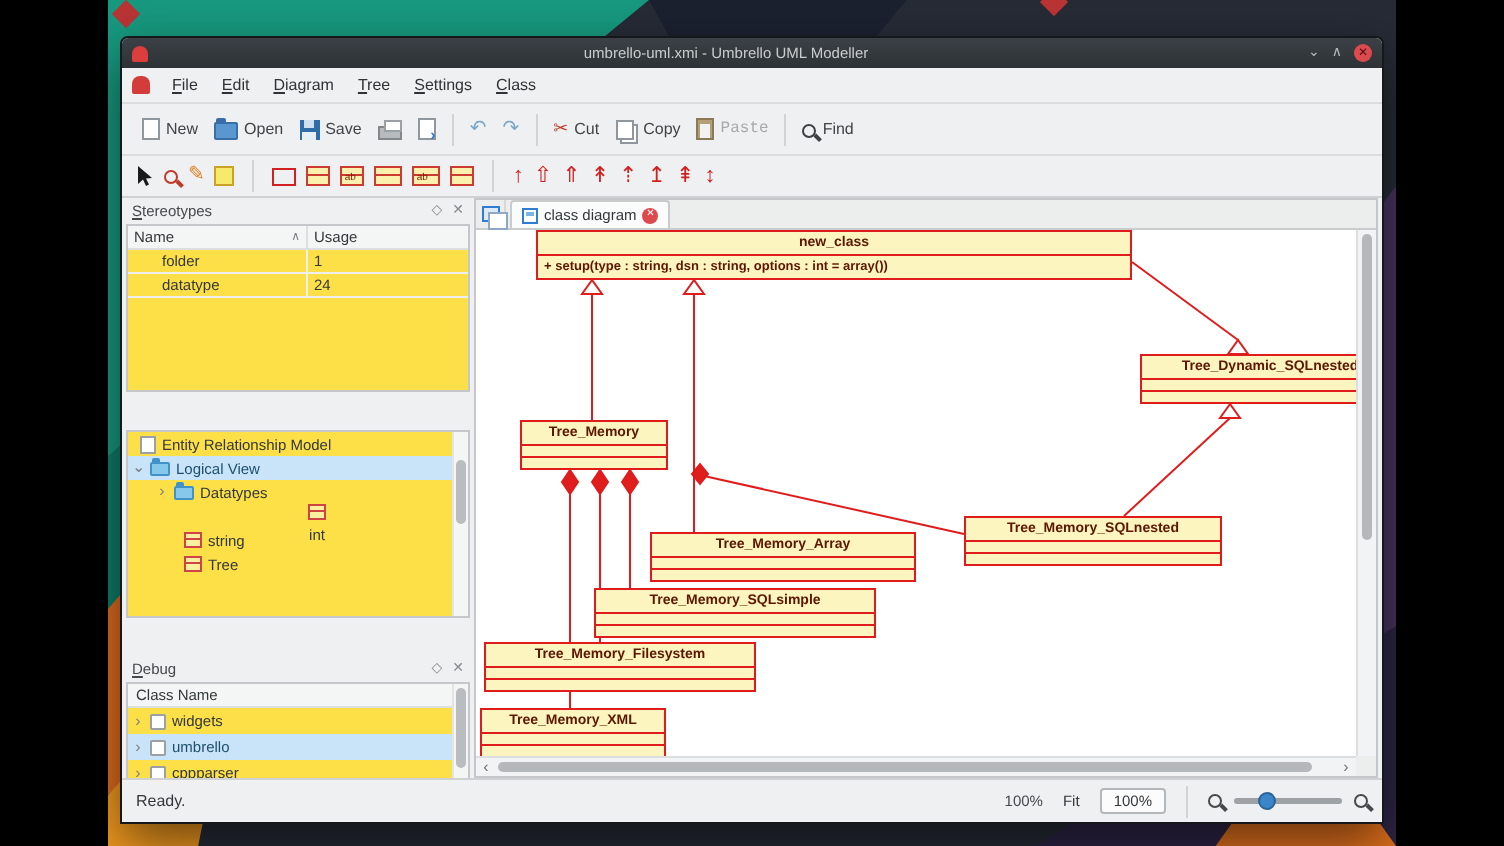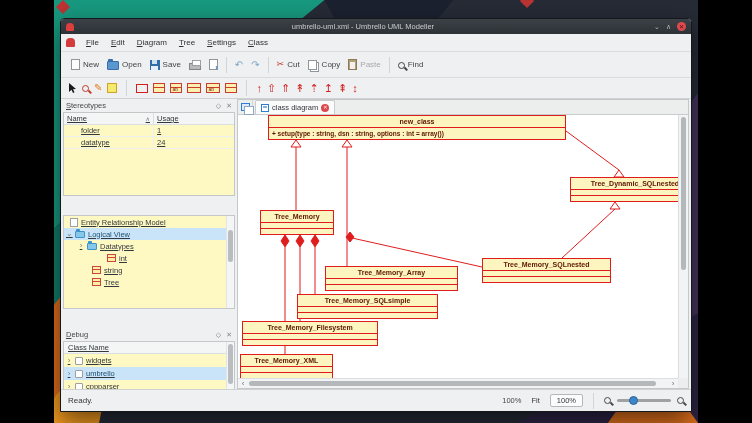--- a/index.html
+++ b/index.html
@@ -32,21 +32,21 @@
     font-size:6px;display:flex;align-items:center;justify-content:center;line-height:1;}
 
   .menubar{height:18px;border-bottom:1px solid #dbdddd;display:flex;align-items:center;padding:0 5px;}
   .menu-app{width:9px;height:9px;background:#d43b3b;border-radius:4px 4px 1px 1px;margin-right:5px;}
   .menu-item{display:inline-block;font-size:8px;color:#2f3336;padding:2px 6px;}
   .menu-item::first-letter{text-decoration:underline;}
 
   .toolbar{height:26px;border-bottom:1px solid #dbdddd;display:flex;align-items:center;padding:0 6px;
     font-size:8px;color:#3f4447;}
   .tbtn{display:flex;align-items:center;gap:3px;padding:3px 4px;border-radius:2px;white-space:nowrap;}
-  .tbtn.dis{color:#a7aaac;}
+  .tbtn.dis{color:#a7aaac;font-family:Liberation Mono, monospace;}
   .sep{width:1px;height:16px;background:#d2d5d6;margin:0 4px;flex:none;}
   .ic{display:inline-block;position:relative;flex:none;}
   .ic-new{width:9px;height:11px;background:#fdfdfd;border:1px solid #8f979c;}
   .ic-open{width:12px;height:9px;background:#5a96d0;border:1px solid #3a6ea8;border-radius:1px;margin-top:2px;}
   .ic-open::before{content:"";position:absolute;top:-3px;left:0;width:5px;height:3px;background:#3a6ea8;border-radius:1px 1px 0 0;}
   .ic-save{width:10px;height:10px;background:#2f6da8;}
   .ic-save::before{content:"";position:absolute;left:2px;top:0;width:5px;height:4px;background:#cfe0ee;}
   .ic-save::after{content:"";position:absolute;left:1px;bottom:0;width:7px;height:4px;background:#e8eef5;}
   .ic-print{width:12px;height:7px;background:#b7bbbd;border:1px solid #83878a;margin-top:4px;}
   .ic-print::before{content:"";position:absolute;left:2px;top:-4px;width:7px;height:4px;background:#fff;border:1px solid #9aa0a3;}
@@ -73,21 +73,21 @@
   .tarrow{font-size:11px;color:#d21f1f;line-height:1;}
   .cursor-svg{display:block;}
 
   
   .docks{position:absolute;left:2px;top:80px;width:172px;bottom:22px;display:flex;flex-direction:column;gap:19px;}
   .dock{display:flex;flex-direction:column;}
   .dock-header{height:13px;display:flex;align-items:center;font-size:7.5px;color:#45494c;padding:0 3px;flex:none;}
   .dh-label{display:inline-block;flex:1;}
   .dh-label::first-letter{text-decoration:underline;}
   .dh-btn{color:#85898c;font-size:7px;margin-left:5px;line-height:1;}
-  .dock-body{background:#fef9c3;border:1px solid #c4c8ca;flex:1;position:relative;overflow:hidden;font-size:7.5px;color:#33383b;text-decoration:underline;}
+  .dock-body{background:#fde047;border:1px solid #c4c8ca;flex:1;position:relative;overflow:hidden;font-size:7.5px;color:#33383b;}
 
   .st-head{display:flex;background:#f4f5f5;border-bottom:1px solid #dcdfe0;height:12px;line-height:12px;}
   .st-head .c1{width:90px;padding:0 3px;border-right:1px solid #dcdfe0;display:flex;justify-content:space-between;}
   .st-head .c2{flex:1;padding:0 3px;}
   .st-row{display:flex;height:12px;line-height:12px;border-bottom:1px solid #eef0f0;}
   .st-row .c1{width:90px;padding:0 17px;border-right:1px solid #eef0f0;}
   .st-row .c2{flex:1;padding:0 3px;}
   .sort{color:#7c8084;font-size:6px;}
 
   .trow{display:flex;align-items:center;height:12px;gap:3px;white-space:nowrap;}
@@ -298,21 +298,21 @@
           <div class="trow sel" style="padding-left:2px;">
             <span class="texp">⌄</span>
             <span class="ticon i-folder"></span>
             <span>Logical View</span>
           </div>
           <div class="trow" style="padding-left:14px;">
             <span class="texp">›</span>
             <span class="ticon i-folder"></span>
             <span>Datatypes</span>
           </div>
-          <div class="trow" style="padding-left:43px;">
+          <div class="trow" style="padding-left:19px;flex-direction:column;">
             <span class="ticon i-class"></span>
             <span>int</span>
           </div>
           <div class="trow" style="padding-left:28px;">
             <span class="ticon i-class"></span>
             <span>string</span>
           </div>
           <div class="trow" style="padding-left:28px;">
             <span class="ticon i-class"></span>
             <span>Tree</span>

